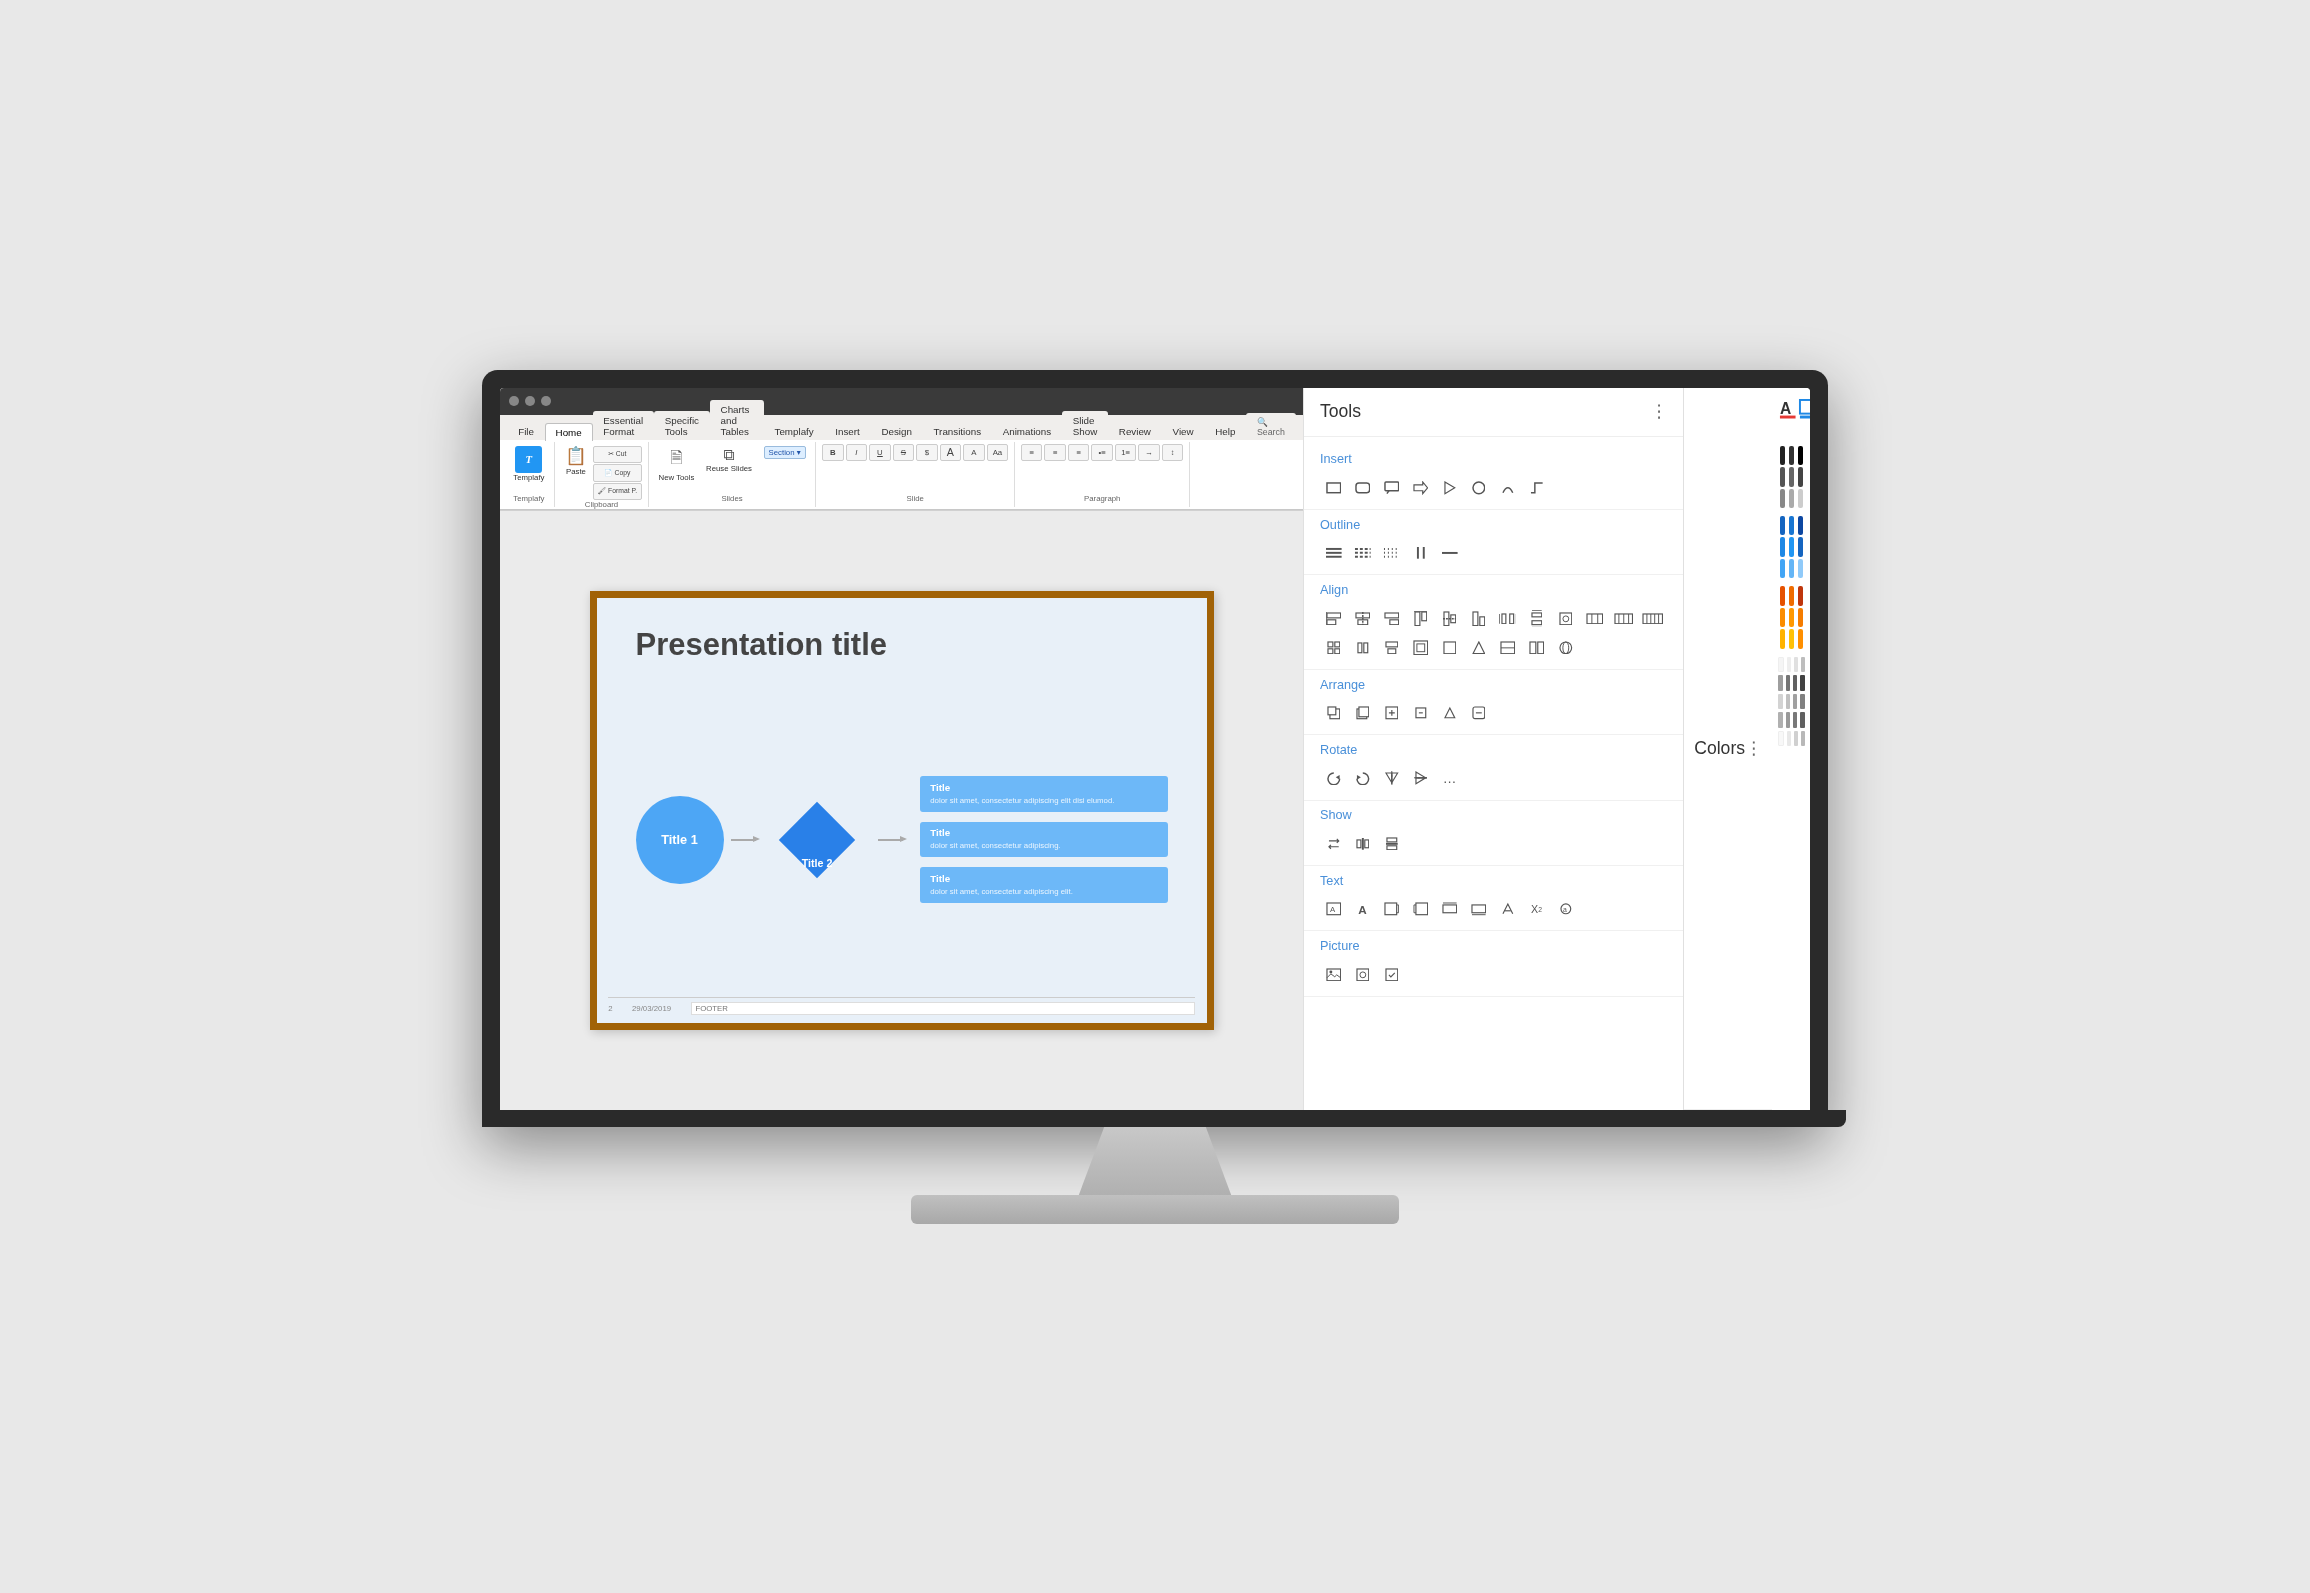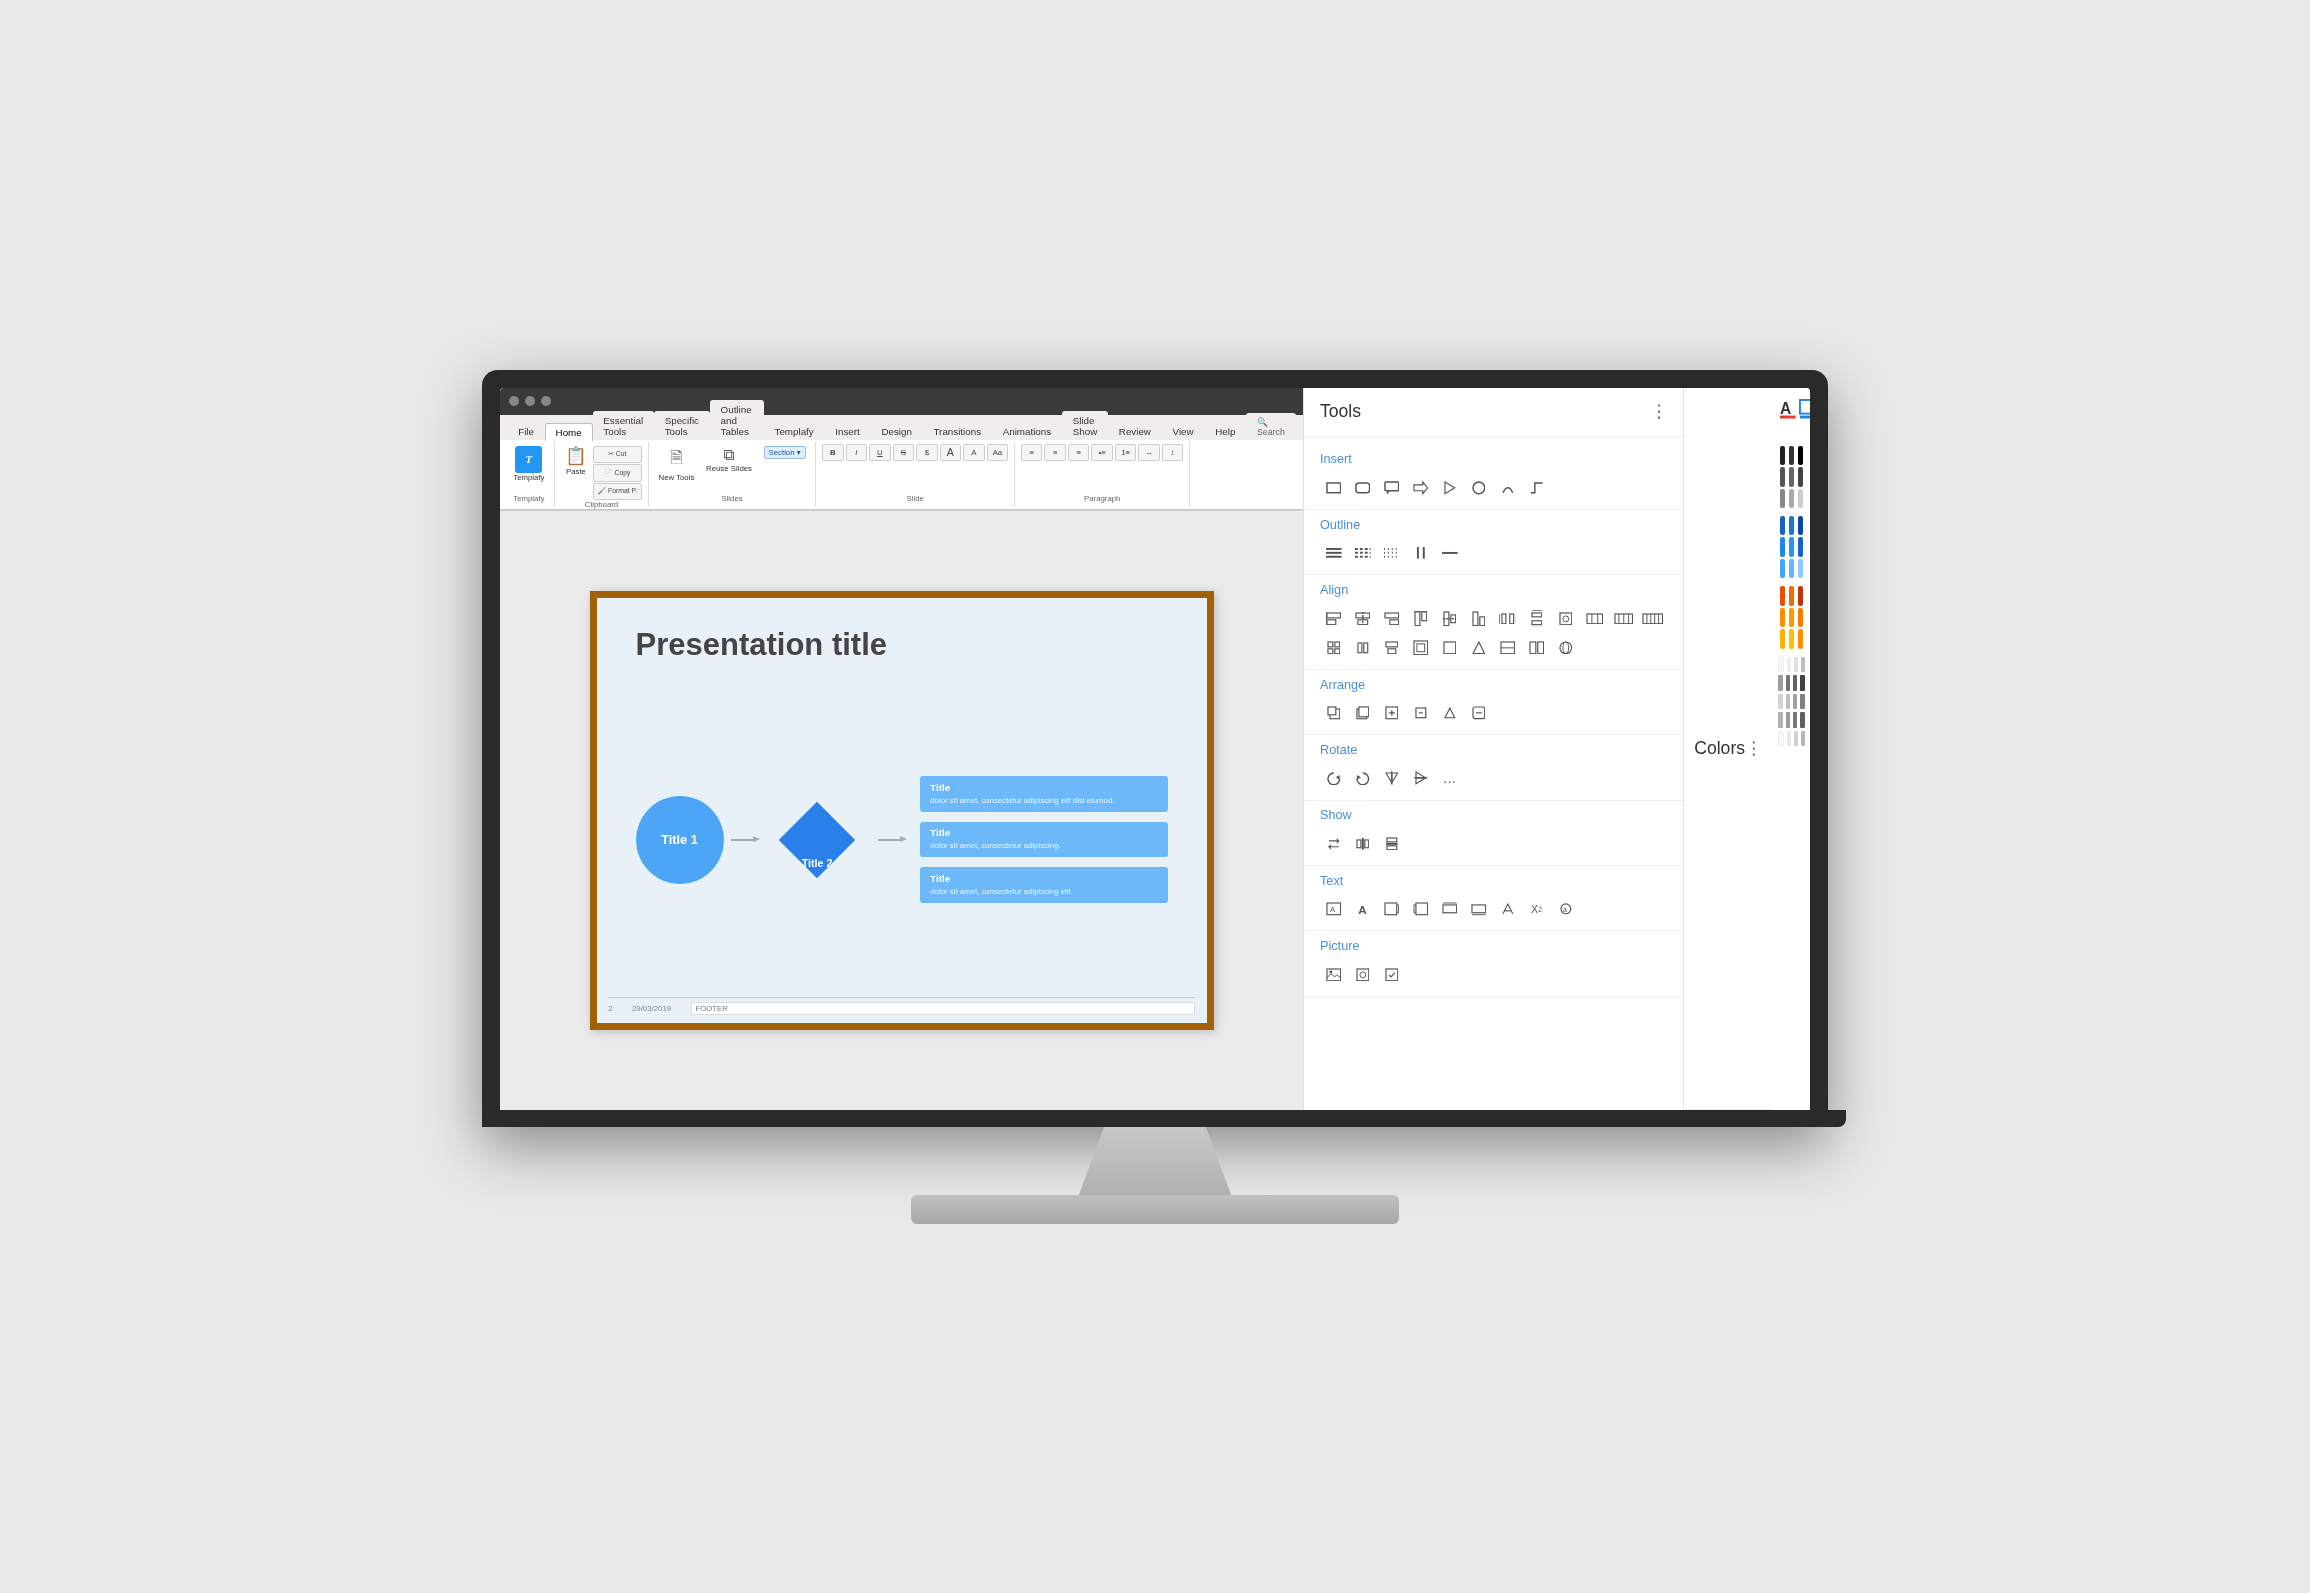--- a/index.html
+++ b/index.html
@@ -503,23 +503,23 @@
           <div class="titlebar-dot"></div>
           <div class="titlebar-dot"></div>
           <div class="titlebar-dot"></div>
         </div>
 
         <div class="ppt-ribbon-area">
 
           <div class="ppt-tabs">
             <div class="ppt-tab">File</div>
             <div class="ppt-tab active">Home</div>
-            <div class="ppt-tab">Essential Tools</div>
+            <div class="ppt-tab">Essential Format</div>
             <div class="ppt-tab">Specific Tools</div>
-            <div class="ppt-tab">Outline and Tables</div>
+            <div class="ppt-tab">Charts and Tables</div>
             <div class="ppt-tab">Templafy</div>
             <div class="ppt-tab">Insert</div>
             <div class="ppt-tab">Design</div>
             <div class="ppt-tab">Transitions</div>
             <div class="ppt-tab">Animations</div>
             <div class="ppt-tab">Slide Show</div>
             <div class="ppt-tab">Review</div>
             <div class="ppt-tab">View</div>
             <div class="ppt-tab">Help</div>
             <div class="ppt-tab" style="color:#666; font-size:8.8px;">🔍 Search</div>

